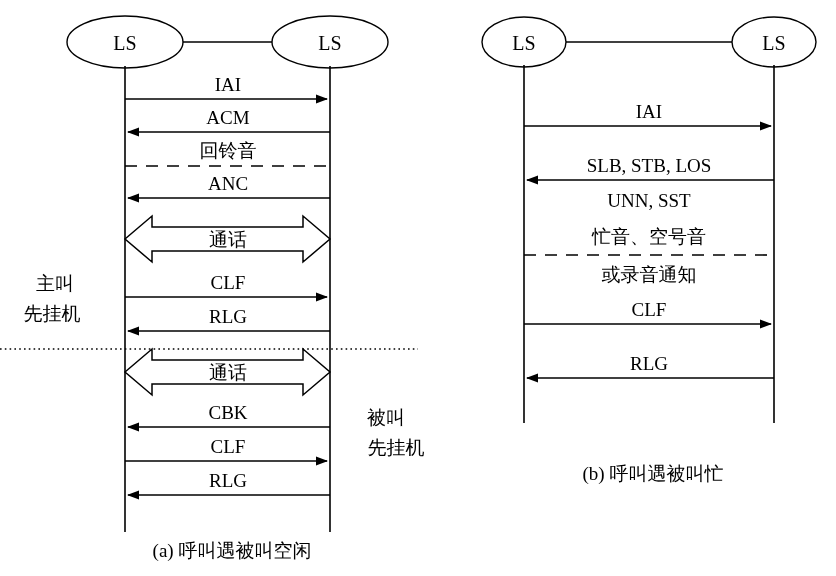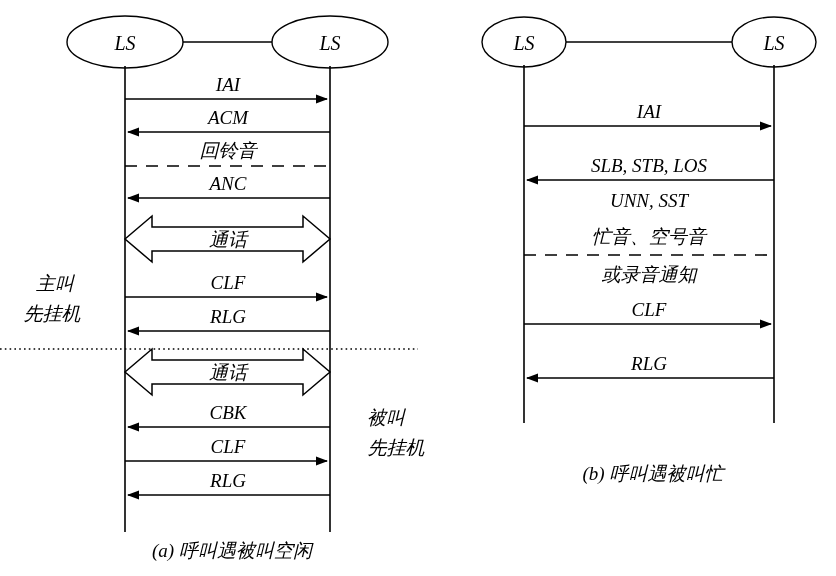--- a/index.html
+++ b/index.html
@@ -7,21 +7,20 @@
     padding: 0;
     background: #ffffff;
   }
   #canvas {
     position: relative;
     width: 836px;
     height: 576px;
     background: #ffffff;
     font-family: "Liberation Serif", "DejaVu Serif", serif;
     overflow: hidden;
-    font-style: italic;
   }
   svg { display: block; }
   .lbl {
     font-family: "Liberation Serif", "DejaVu Serif", serif;
     fill: #000000;
     text-anchor: middle;
     dominant-baseline: alphabetic;
   }
   .lbl-msg      { font-size: 19px; }
   .lbl-msg-cn   { font-size: 19px; }

